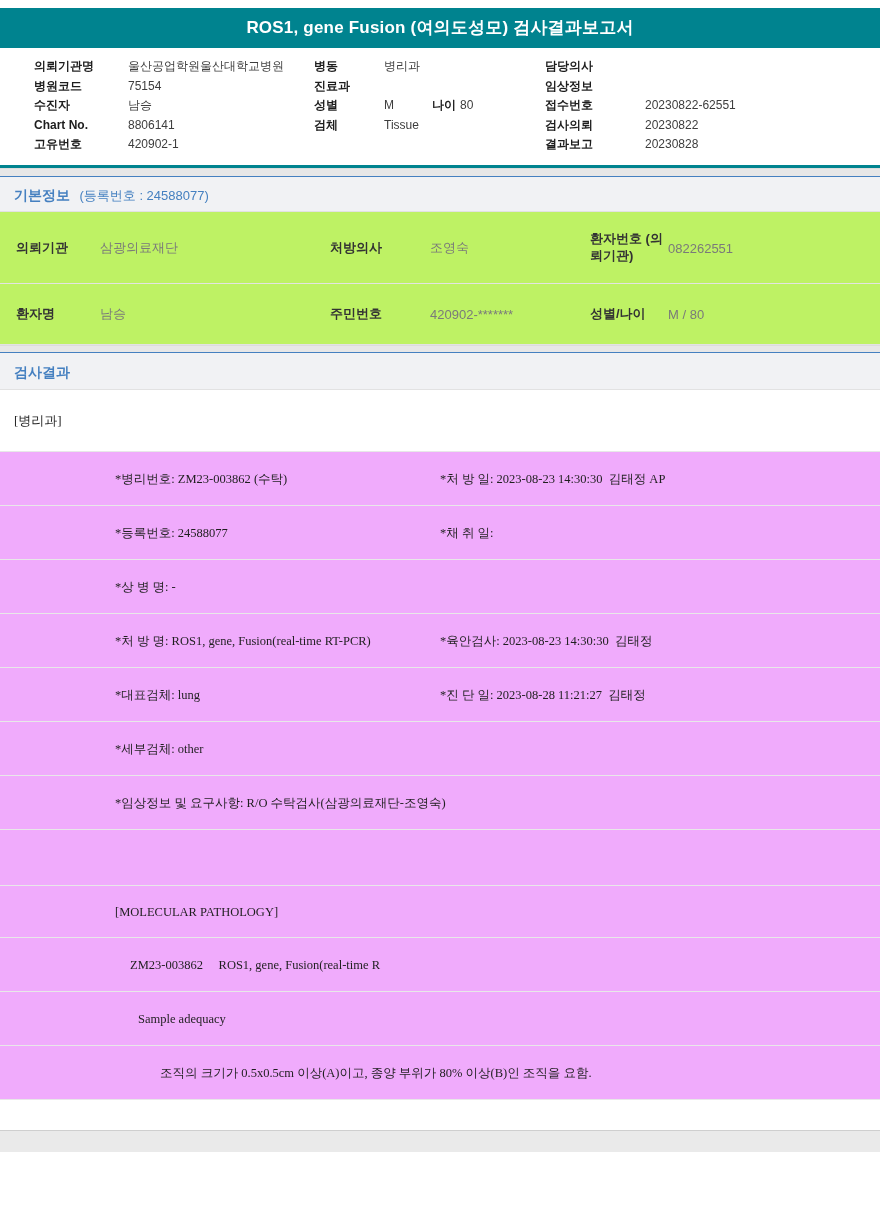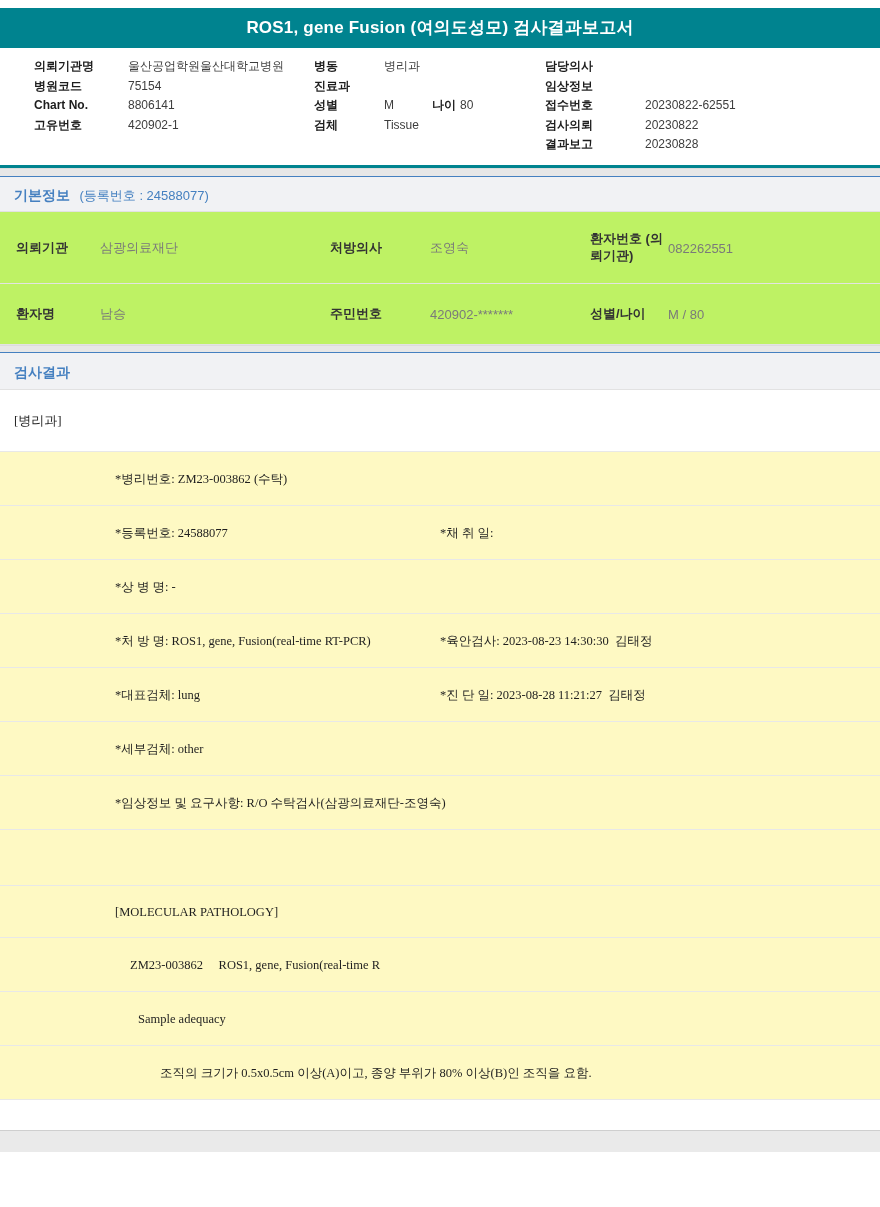--- a/index.html
+++ b/index.html
@@ -56,21 +56,21 @@
   .p-l2 { left:330px; width:92px; }
   .p-v2 { left:430px; }
   .p-l3 { left:590px; width:78px; line-height:1.35; }
   .p-v3 { left:668px; }
   .nowrap { white-space:nowrap; }
 
   
   .mono { font-family:Liberation Serif, serif; }
   .dept-row { position:relative; height:62px; border-bottom:1px solid #E8E8E8; font-size:13px; color:#222; }
   .dept-row .dept-label { position:absolute; left:14px; top:22px; }
-  .drow { position:relative; height:54px; border-bottom:1px solid #E8E8E8; font-size:12.5px; color:#1F1F1F; background:#fef9c3;padding-left:19px; }
+  .drow { position:relative; height:54px; border-bottom:1px solid #E8E8E8; font-size:12.5px; color:#1F1F1F; background:#f0abfc;padding-left:19px; }
   .dleft, .dright { position:absolute; top:50%; transform:translateY(-50%); white-space:pre; }
   .dleft  { left:115px; }
   .dright { left:440px; }
   .drow.blank { height:56px; }
   .drow.molec { height:52px; }
   .drow.last  { height:55px; }
   .ind-1 .dleft { left:130px; }
   .ind-2 .dleft { left:138px; }
   .ind-3 .dleft { left:160px; }
 
@@ -85,20 +85,21 @@
   <div class="top-gap"></div>
 
   <header class="report-header">
     <h1>ROS1, gene Fusion (여의도성모) 검사결과보고서</h1>
   </header>
 
   <section class="info-block">
     <div class="icol icol-left">
       <div class="irow"><span class="ilabel">의뢰기관명</span><span class="ivalue">울산공업학원울산대학교병원</span></div>
       <div class="irow"><span class="ilabel">병원코드</span><span class="ivalue">75154</span></div>
+      <div class="irow"><span class="ilabel">수진자</span><span class="ivalue">남승</span></div>
       <div class="irow"><span class="ilabel">Chart No.</span><span class="ivalue">8806141</span></div>
       <div class="irow"><span class="ilabel">고유번호</span><span class="ivalue">420902-1</span></div>
     </div>
     <div class="icol icol-mid">
       <div class="irow"><span class="ilabel">병동</span><span class="ivalue">병리과</span></div>
       <div class="irow"><span class="ilabel">진료과</span><span class="ivalue"></span></div>
       <div class="irow"><span class="ilabel">성별</span><span class="ivalue">M</span><span class="ilabel age-label">나이</span><span class="ivalue">80</span></div>
       <div class="irow"><span class="ilabel">검체</span><span class="ivalue">Tissue</span></div>
     </div>
     <div class="icol icol-right">
@@ -139,20 +140,21 @@
   <div class="section-bar section-bar--results">
     <span class="sec-title">검사결과</span>
   </div>
 
   <div class="dept-row mono">
     <span class="dept-label">[병리과]</span>
   </div>
 
   <div class="drow mono">
     <span class="dleft">*병리번호: ZM23-003862 (수탁)</span>
+    <span class="dright">*처 방 일: 2023-08-23 14:30:30  김태정 AP</span>
   </div>
   <div class="drow mono">
     <span class="dleft">*등록번호: 24588077</span>
     <span class="dright">*채 취 일:</span>
   </div>
   <div class="drow mono">
     <span class="dleft">*상 병 명: -</span>
   </div>
   <div class="drow mono">
     <span class="dleft">*처 방 명: ROS1, gene, Fusion(real-time RT-PCR)</span>

